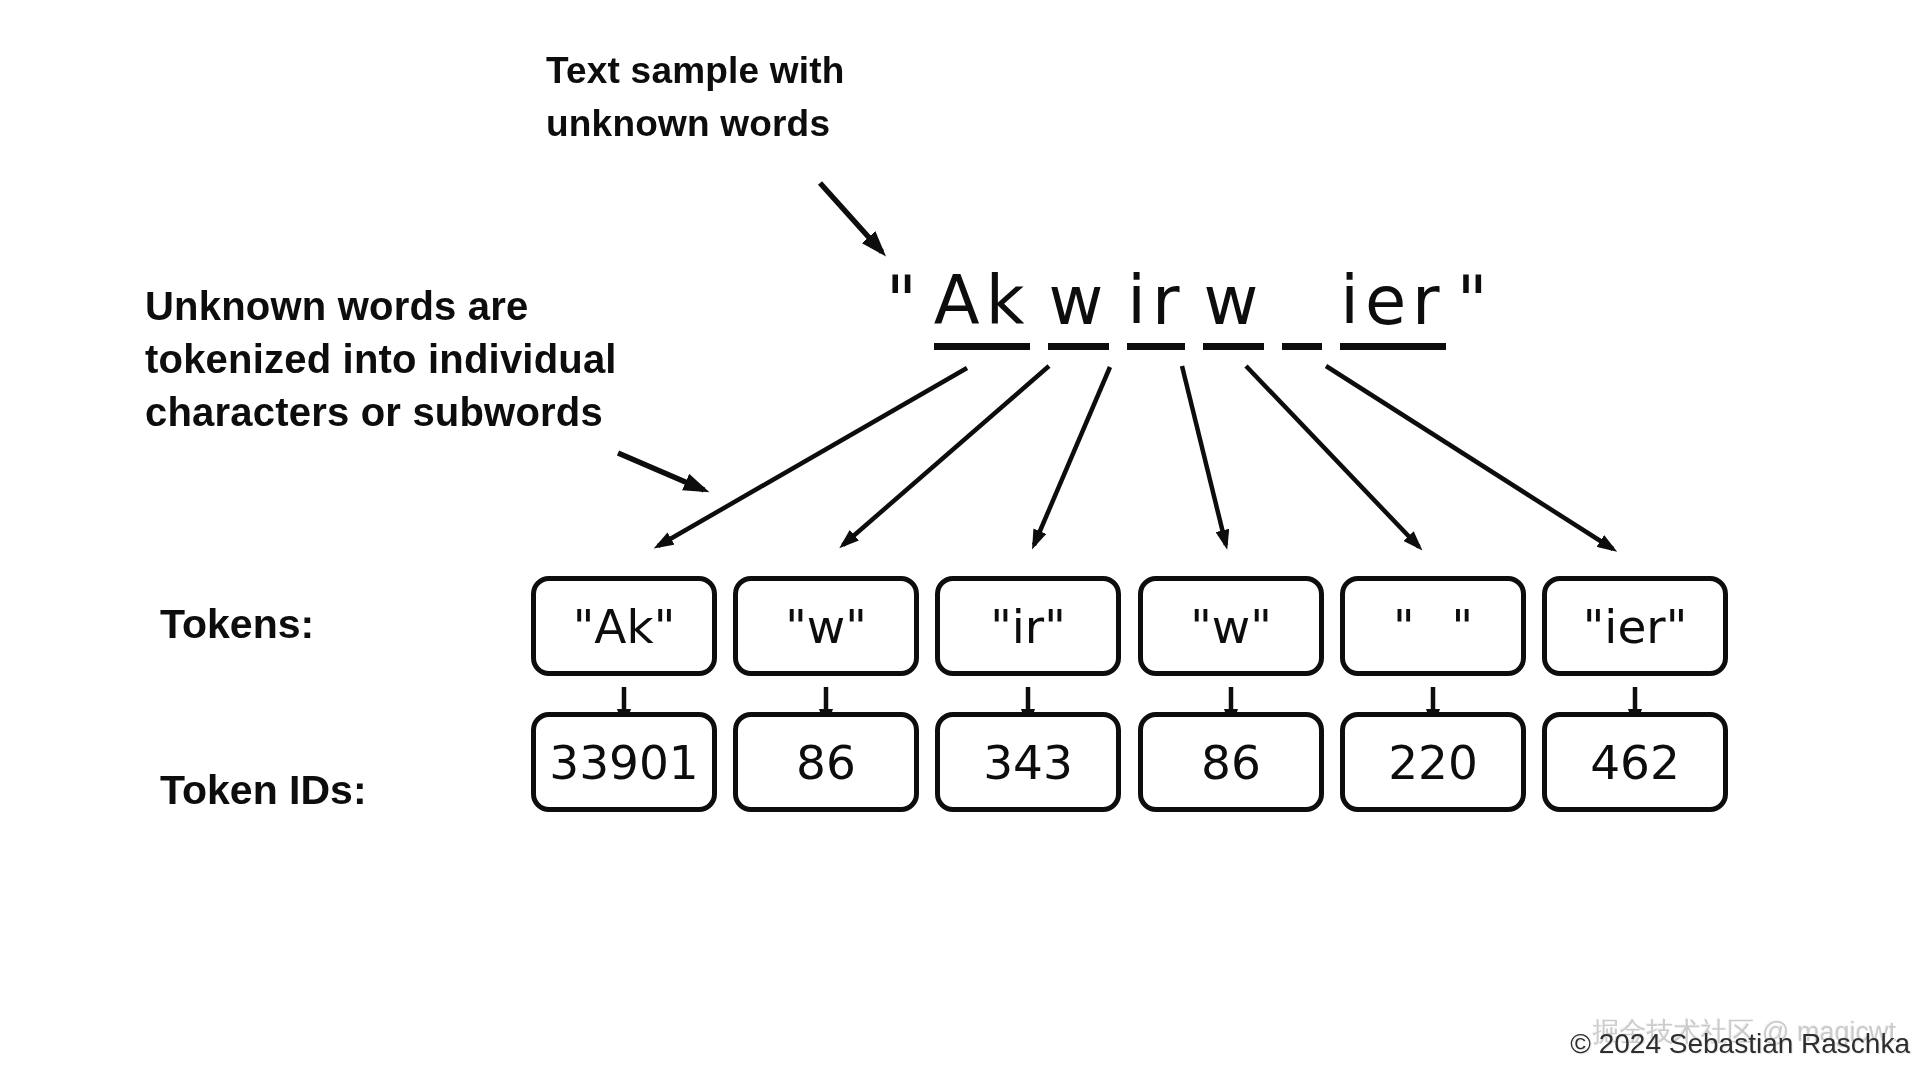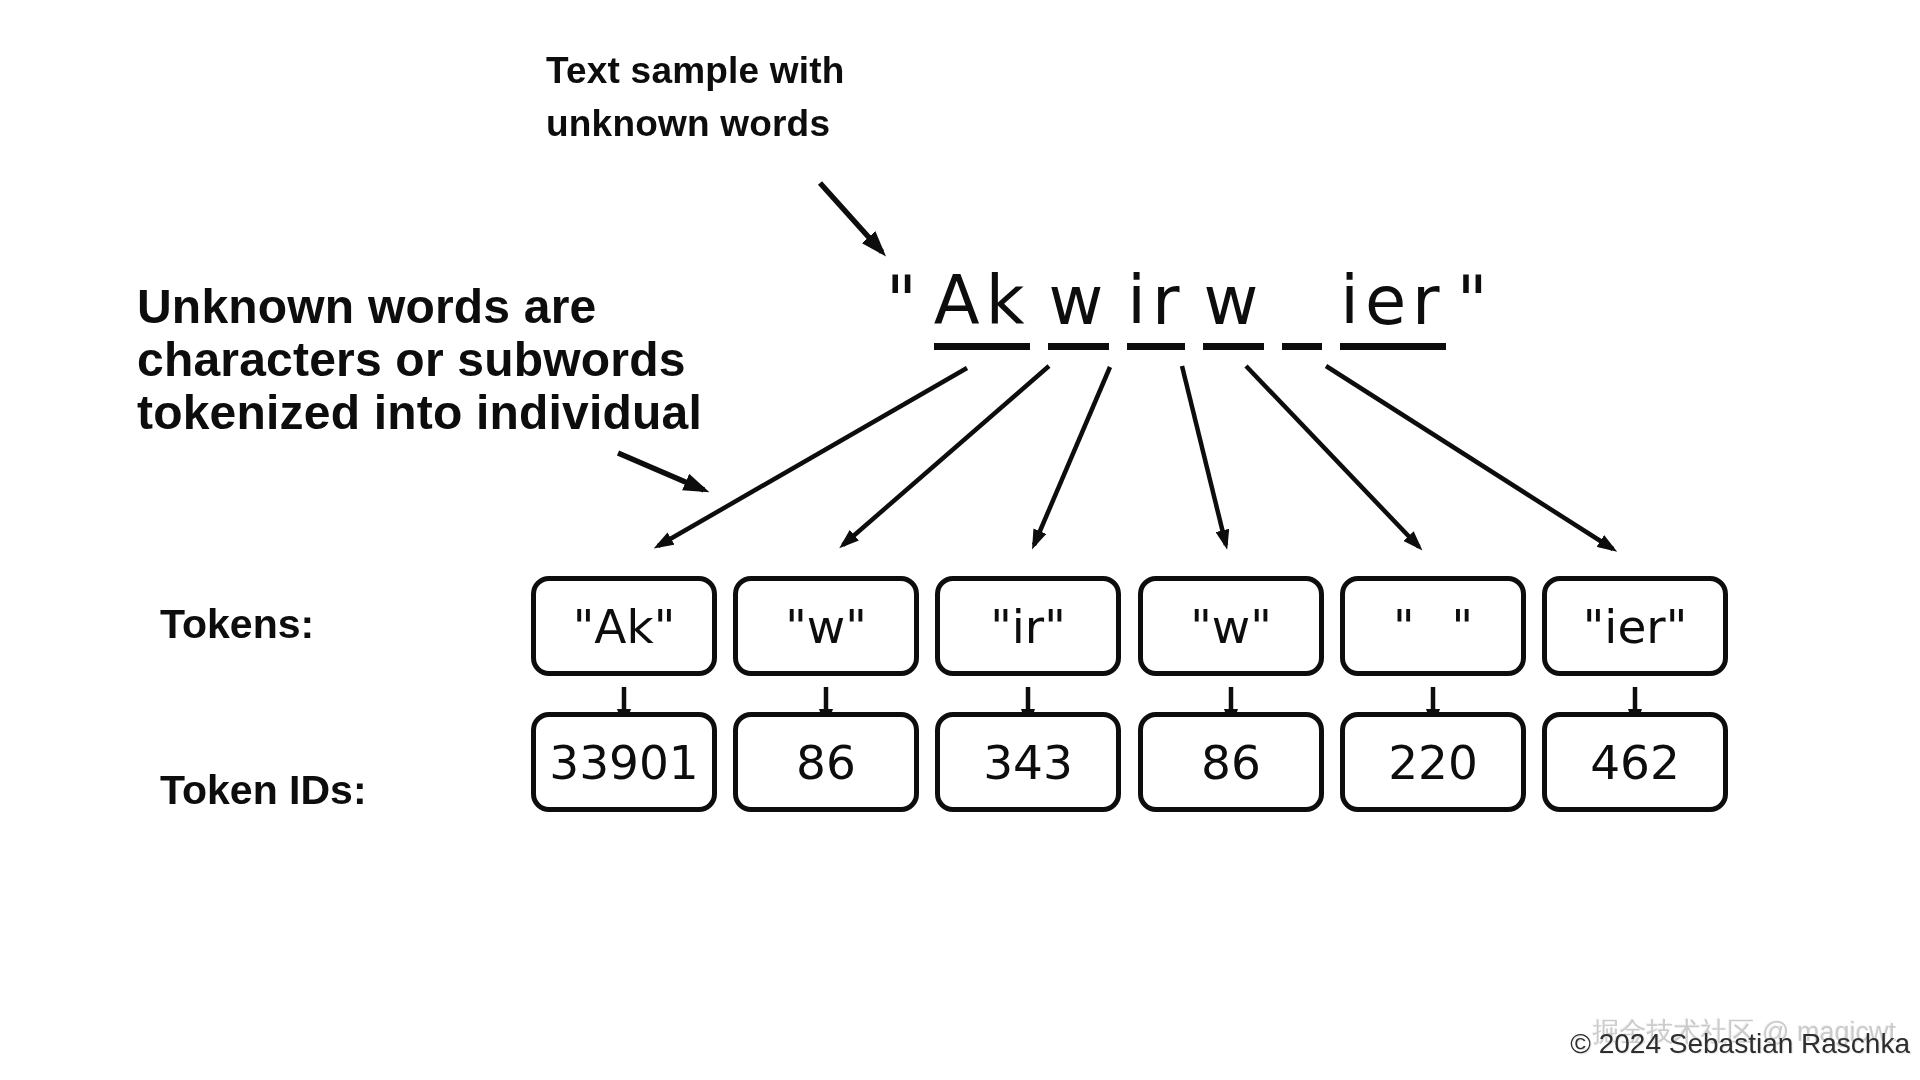--- a/index.html
+++ b/index.html
@@ -11,22 +11,22 @@
   .arrows line{stroke:#0d0d0d;}
   .fan{stroke-width:4.5px;}
   .ann{stroke-width:5.5px;}
   .vert{stroke-width:4.5px;}
 
   .top-annotation{
     position:absolute;left:530px;top:44px;
     font-size:37px;font-weight:bold;line-height:53px;letter-spacing:0.2px;margin-left:16px;
   }
   .left-annotation{
-    position:absolute;left:137px;top:280px;
-    font-size:48px;font-weight:bold;line-height:53px;letter-spacing:0.2px;
+    position:absolute;left:145px;top:280px;
+    font-size:40px;font-weight:bold;line-height:53px;letter-spacing:0.2px;
   }
 
   .sample{
     position:absolute;left:884px;top:268px;
     font-family:"DejaVu Sans","Liberation Sans",sans-serif;
     font-size:67px;line-height:1;letter-spacing:6px;white-space:nowrap;
   }
   .sample .q{display:inline-block;padding:0 2px;}
   .sample .seg{
     display:inline-block;margin:0 9px;padding-bottom:8px;
@@ -97,22 +97,22 @@
     <line class="vert" x1="1635" y1="687" x2="1635" y2="724" marker-end="url(#ah)"></line>
   </svg>
 
   <div class="top-annotation">
     <div>Text sample with</div>
     <div>unknown words</div>
   </div>
 
   <div class="left-annotation">
     <div>Unknown words are</div>
+    <div>tokenized into individual</div>
     <div>characters or subwords</div>
-    <div>tokenized into individual</div>
   </div>
 
   <div class="sample">
     <span class="q">"</span><span class="seg">Ak</span><span class="seg">w</span><span class="seg">ir</span><span class="seg">w</span><span class="seg seg-space"> </span><span class="seg">ier</span><span class="q">"</span>
   </div>
 
   <div class="row-label tokens-label">Tokens:</div>
 
   <div class="box trow c0">
     <span>"Ak"</span></div>

